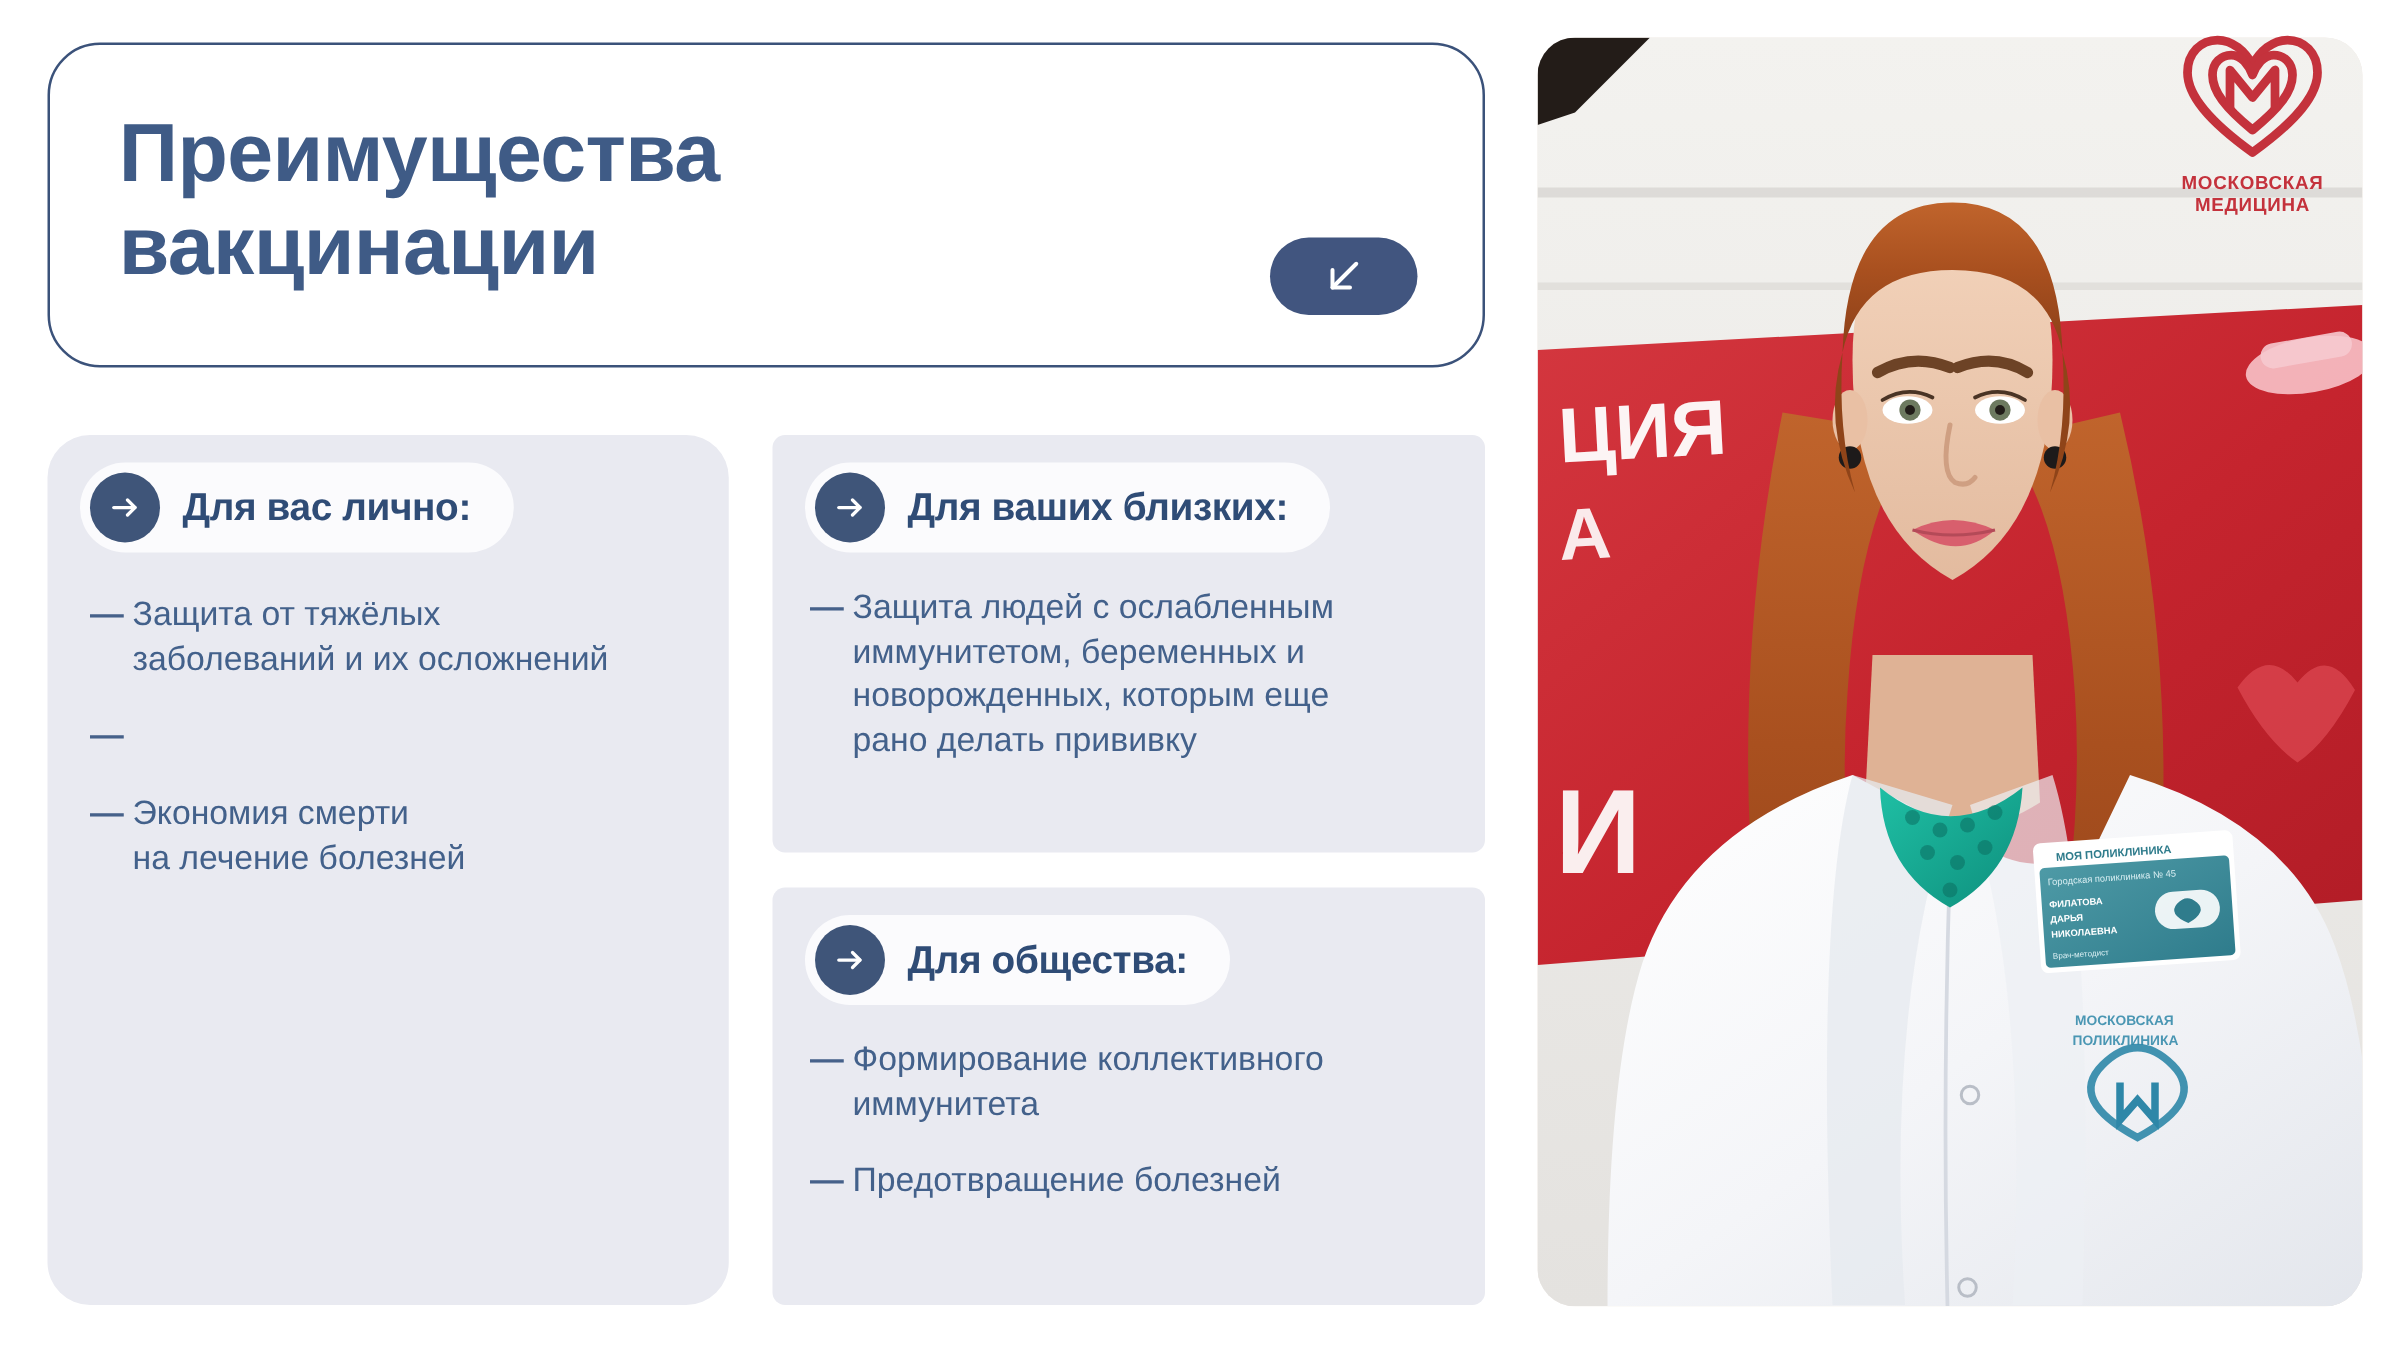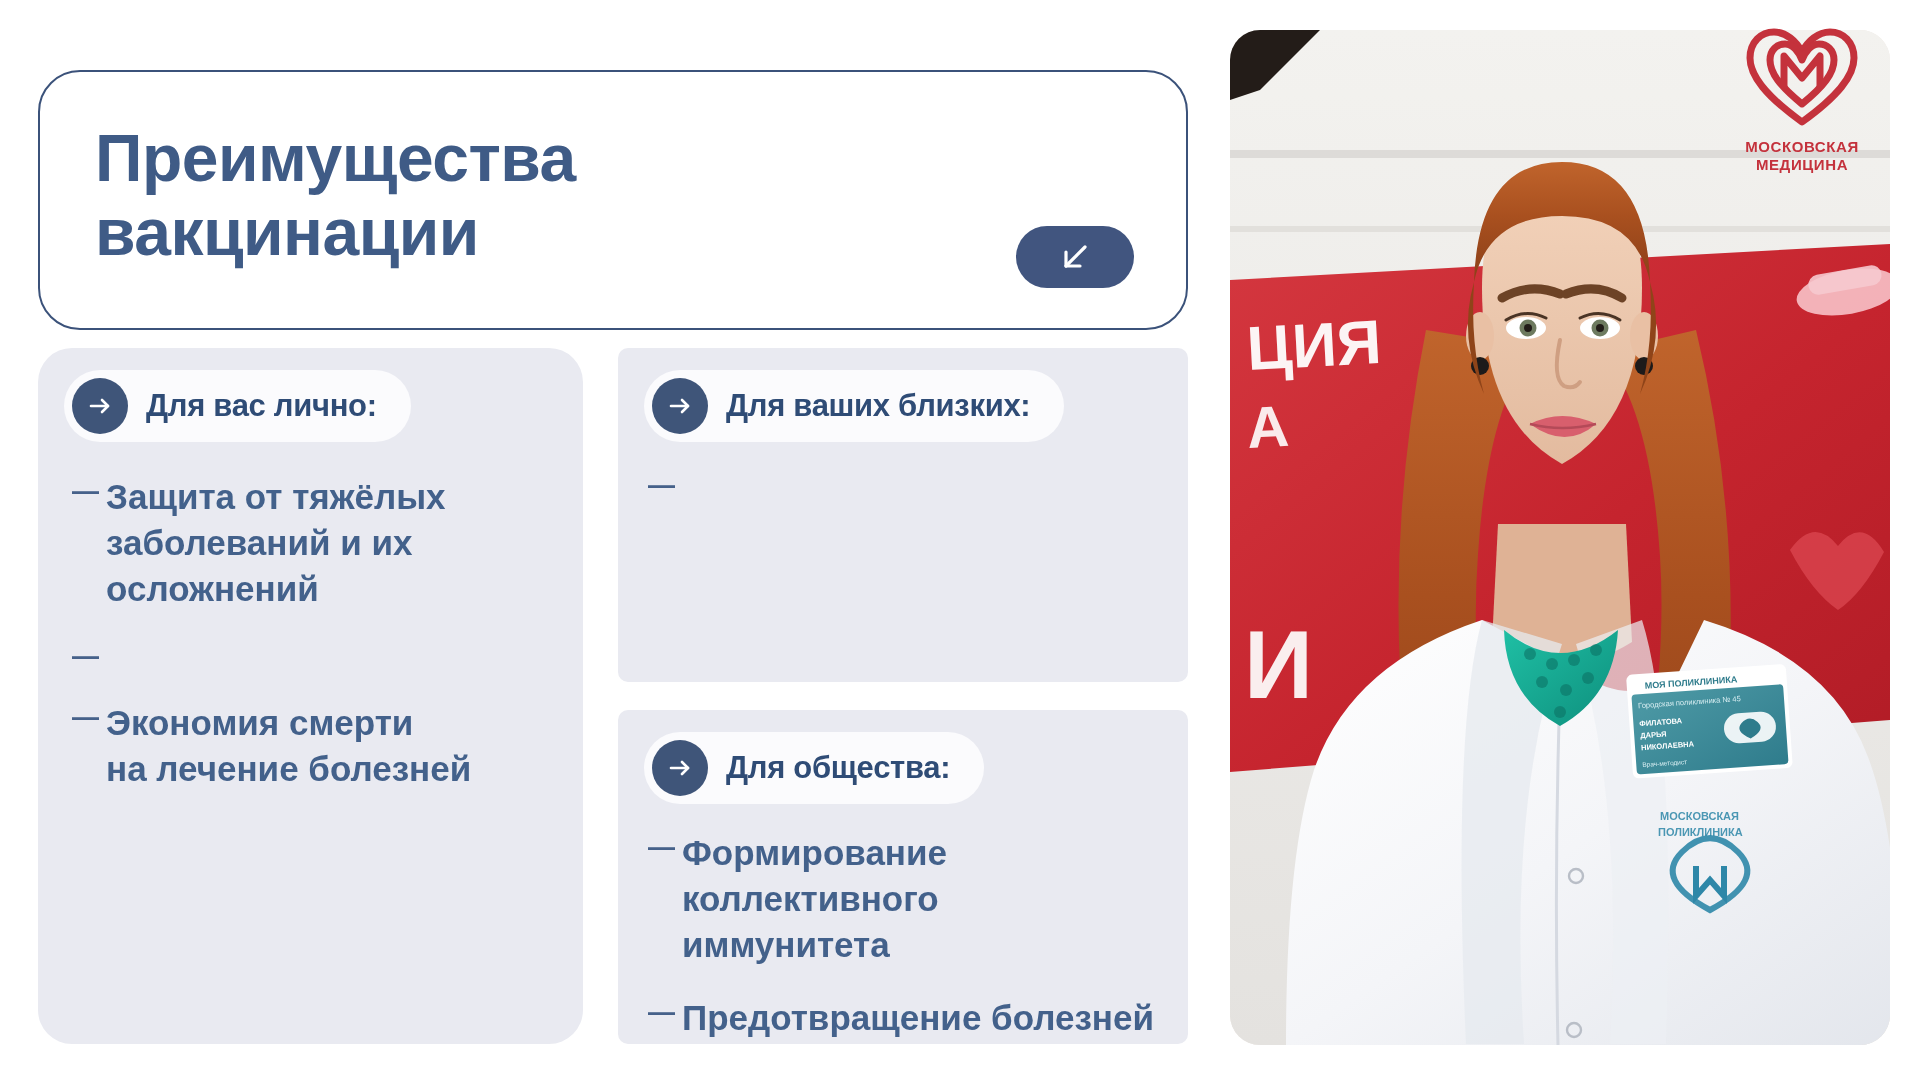--- a/index.html
+++ b/index.html
@@ -32,21 +32,20 @@
   
   .title-card {
     position: absolute;
     left: 0;
     top: 0;
     width: 1150px;
     height: 260px;
     background: #ffffff;
     border: 2px solid #3b527a;
     border-radius: 42px;
-    margin-top: 36px;
   }
 
   .title-text {
     position: absolute;
     left: 55px;
     top: 50px;
     font-size: 66px;
     line-height: 1.12;
     font-weight: 700;
     letter-spacing: -0.5px;
@@ -130,24 +129,24 @@
 
   .bullet-dash {
     flex: 0 0 34px;
     font-size: 27px;
     line-height: 1.32;
     color: #46618a;
     font-weight: 600;
   }
 
   .bullet-text {
-    font-size: 35px;
+    font-size: 27px;
     line-height: 1.32;
     color: #43618b;
-    font-weight: 700;
+    font-weight: 400;
     white-space: pre-line;
   }
 
   .card-left   .bullets { left: 34px; top: 126px; }
   .card-mid    .bullets { left: 30px; top: 120px; }
   .card-bottom .bullets { left: 30px; top: 120px; }
 
   
   .photo {
     position: absolute;
@@ -241,20 +240,24 @@
               <polyline points="17,9 23,15 17,21"></polyline>
             </g>
           </svg>
         </span>
         <span class="pill-label">Для ваших близких:</span>
       </div>
 
       <ul class="bullets">
         <li class="bullet">
           <span class="bullet-dash">—</span>
+          <span class="bullet-text">Защита людей с ослабленным
+иммунитетом, беременных и
+новорожденных, которым еще
+рано делать прививку</span>
         </li>
       </ul>
     </div>
 
     <div class="card card-bottom">
       <div class="pill">
         <span class="pill-icon">
           <svg width="30" height="30" viewBox="0 0 30 30">
             <g stroke="#ffffff" stroke-width="2.6" fill="none" stroke-linecap="round" stroke-linejoin="round">
               <line x1="6" y1="15" x2="23" y2="15"></line>

